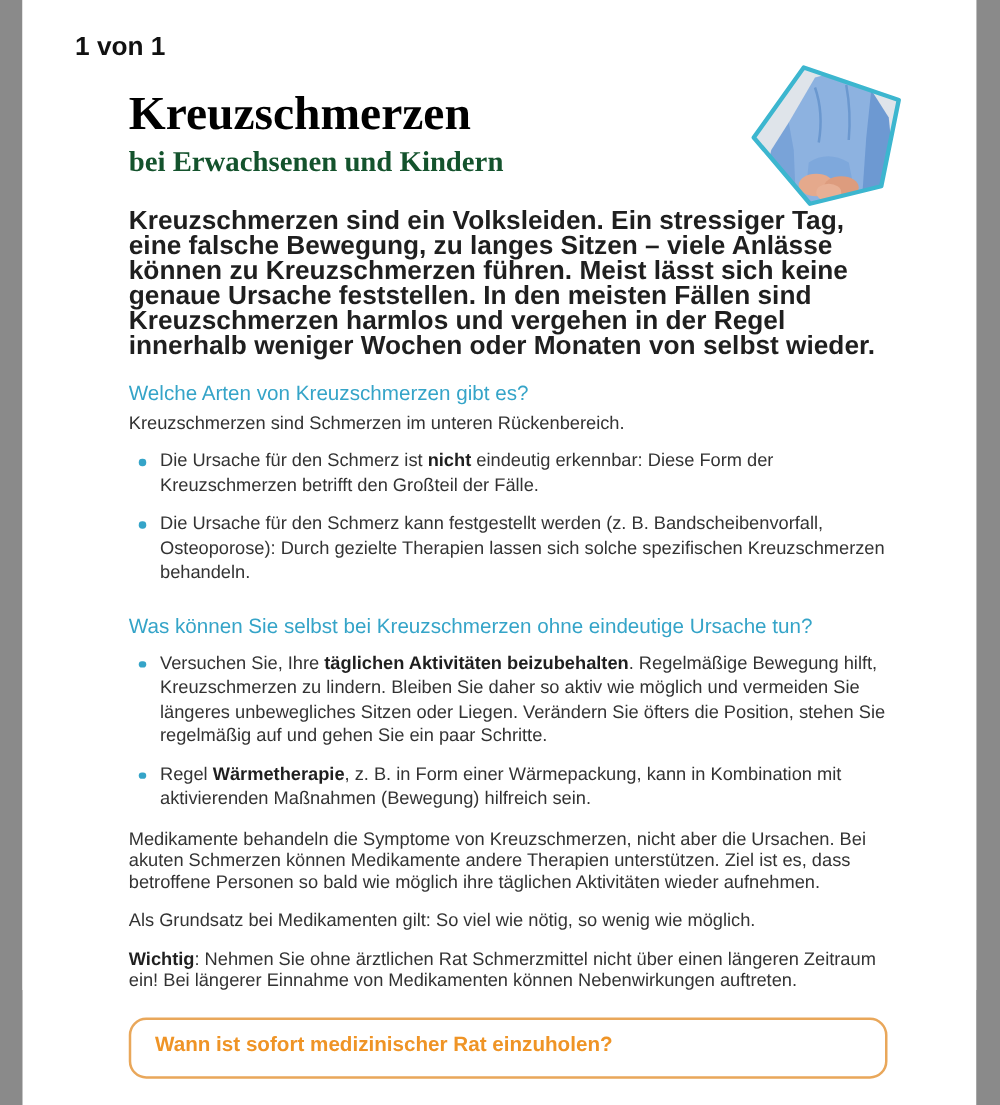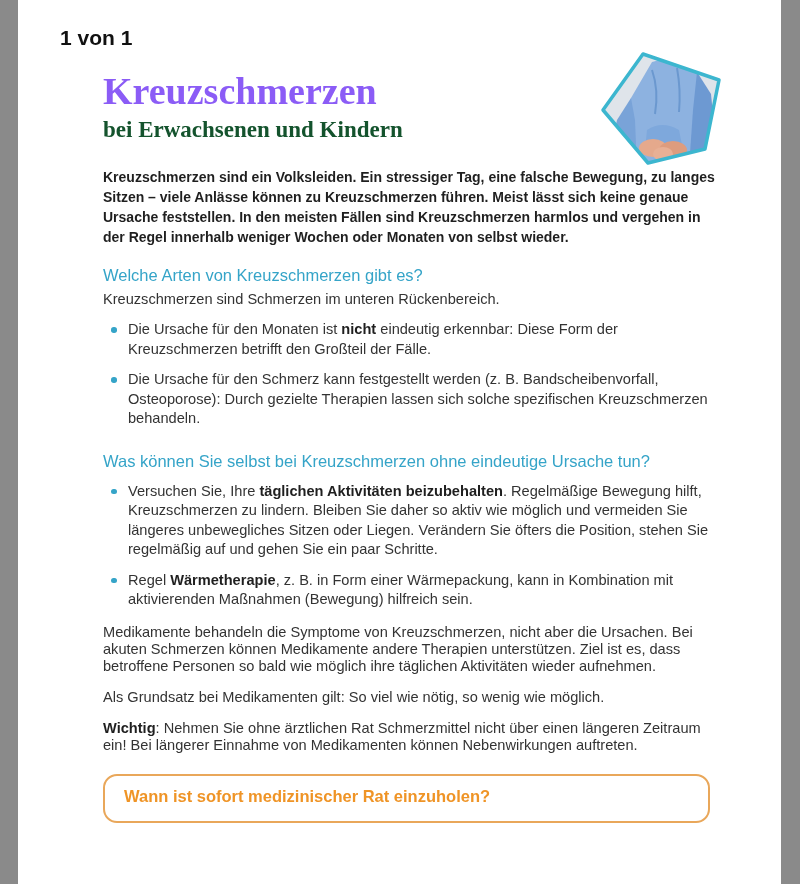--- a/index.html
+++ b/index.html
@@ -25,34 +25,34 @@
 
   .indicator{
     position:absolute;left:42px;top:26px;
     font-size:21px;font-weight:bold;color:#111;
   }
 
   .main{position:absolute;left:85px;top:60px;width:614px;}
 
   .doc-title{
     font-family:"Liberation Serif", serif;
-    font-size:38px;line-height:42px;font-weight:bold;color:#8b5cf6;
+    font-size:38px;line-height:42px;font-weight:bold;color:#000000;
     margin:10px 0 0 0;
   }
   .doc-subtitle{
     font-family:"Liberation Serif", serif;
     font-size:23px;line-height:26px;font-weight:bold;color:#14532d;
     margin:5px 0 0 0;
   }
 
   .photo{position:absolute;left:494px;top:-10px;width:130px;height:120px;}
 
   .intro{
     margin:24px 0 0 0;
-    font-size:14px;line-height:20px;font-weight:bold;color:var(--ink-dark);
+    font-size:21px;line-height:20px;font-weight:bold;color:var(--ink-dark);
     width:612px;
   }
 
   h2.sec{
     margin:18px 0 0 0;
     font-size:16.5px;line-height:20px;font-weight:normal;color:var(--cyan);
   }
   h2.sec.space{margin-top:22px;}
   .lead{margin:5px 0 0 0;font-size:14.6px;line-height:19px;}
 
@@ -113,21 +113,21 @@
         <path d="M80 18 Q84 40 82 62" stroke="#6b98cf" stroke-width="2" fill="none"></path>
       </g>
       <path d="M46 4 L122 30 L108 99 L51 113 L6 60 Z" fill="none" stroke="#3cb6cf" stroke-width="3.5" stroke-linejoin="round"></path>
     </svg>
 
     <p class="intro">Kreuzschmerzen sind ein Volksleiden. Ein stressiger Tag, eine falsche Bewegung, zu langes Sitzen – viele Anlässe können zu Kreuzschmerzen führen. Meist lässt sich keine genaue Ursache feststellen. In den meisten Fällen sind Kreuzschmerzen harmlos und vergehen in der Regel innerhalb weniger Wochen oder Monaten von selbst wieder.</p>
 
     <h2 class="sec">Welche Arten von Kreuzschmerzen gibt es?</h2>
     <p class="lead">Kreuzschmerzen sind Schmerzen im unteren Rückenbereich.</p>
     <ul class="blist">
-      <li><span>Die Ursache für den Monaten ist </span><b>nicht</b><span> eindeutig erkennbar: Diese Form der Kreuzschmerzen betrifft den Großteil der Fälle.</span></li>
+      <li><span>Die Ursache für den Schmerz ist </span><b>nicht</b><span> eindeutig erkennbar: Diese Form der Kreuzschmerzen betrifft den Großteil der Fälle.</span></li>
       <li><span>Die Ursache für den Schmerz kann festgestellt werden (z. B. Bandscheibenvorfall, Osteoporose): Durch gezielte Therapien lassen sich solche spezifischen Kreuzschmerzen behandeln.</span></li>
     </ul>
 
     <h2 class="sec space">Was können Sie selbst bei Kreuzschmerzen ohne eindeutige Ursache tun?</h2>
     <ul class="blist">
       <li><span>Versuchen Sie, Ihre </span><b>täglichen Aktivitäten beizubehalten</b><span>. Regelmäßige Bewegung hilft, Kreuzschmerzen zu lindern. Bleiben Sie daher so aktiv wie möglich und vermeiden Sie längeres unbewegliches Sitzen oder Liegen. Verändern Sie öfters die Position, stehen Sie regelmäßig auf und gehen Sie ein paar Schritte.</span></li>
       <li><span>Regel </span><b>Wärmetherapie</b><span>, z. B. in Form einer Wärmepackung, kann in Kombination mit aktivierenden Maßnahmen (Bewegung) hilfreich sein.</span></li>
     </ul>
 
     <p class="body">Medikamente behandeln die Symptome von Kreuzschmerzen, nicht aber die Ursachen. Bei akuten Schmerzen können Medikamente andere Therapien unterstützen. Ziel ist es, dass betroffene Personen so bald wie möglich ihre täglichen Aktivitäten wieder aufnehmen.</p>

